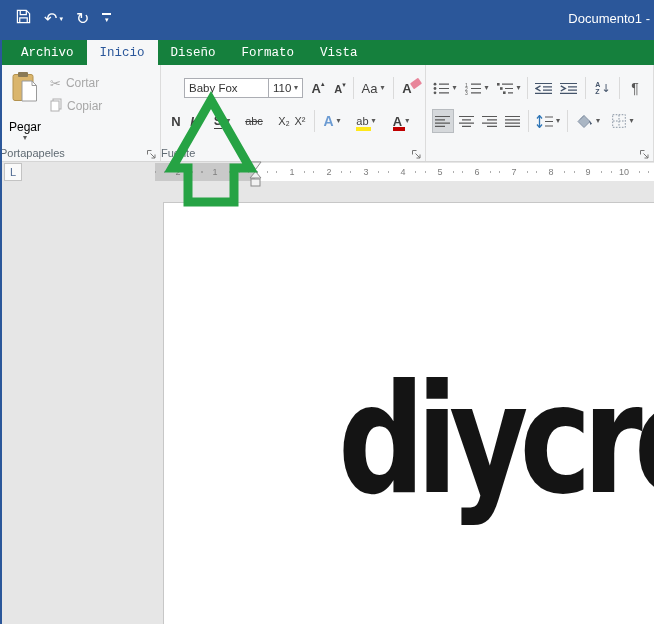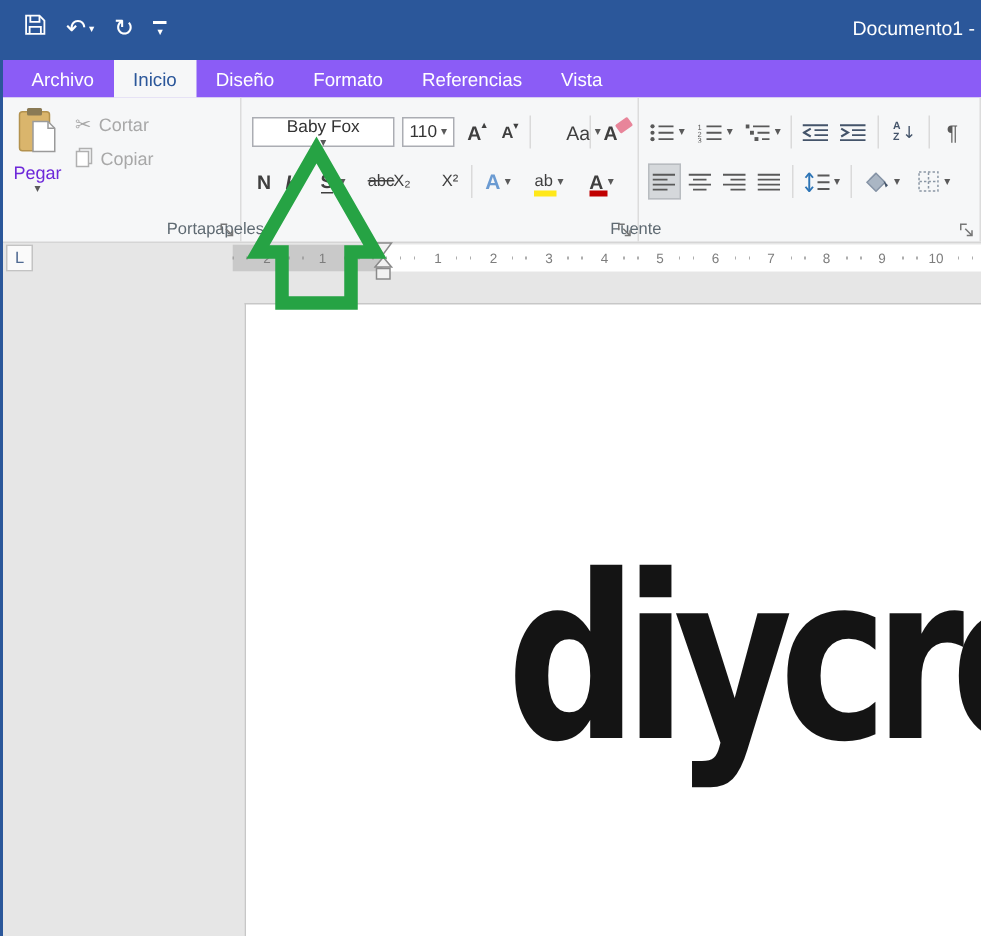--- a/index.html
+++ b/index.html
@@ -11,37 +11,37 @@
   .titlebar{position:absolute;left:0;top:0;width:654px;height:40px;background:#2b579a;}
   .qat{position:absolute;left:16px;top:9px;display:flex;align-items:center;gap:13px;color:#fff;}
   .qat .glyph{font-family:"DejaVu Sans",sans-serif;font-size:16px;line-height:1;color:#fff;}
   .qat .mini-caret{font-size:7px;color:#fff;margin-left:2px;}
   .qat-custom{display:flex;flex-direction:column;align-items:center;gap:1px;}
   .qat-custom .bar{width:9px;height:2px;background:#fff;}
   .qat-custom .mini-caret{margin:0;}
   .doc-title{position:absolute;right:4px;top:11px;color:#fff;font-size:13px;white-space:nowrap;}
 
   
-  .tabrow{position:absolute;left:0;top:40px;width:654px;height:25px;background:#8b5cf6;display:flex;padding-left:8px;box-sizing:border-box;}
+  .tabrow{position:absolute;left:0;top:40px;width:654px;height:25px;background:#15803d;display:flex;padding-left:8px;box-sizing:border-box;font-family:Liberation Mono, monospace;}
   .tab{height:25px;line-height:26px;padding:0 13px;color:#fff;font-size:12.5px;white-space:nowrap;}
   .tab.selected{background:#f6f7f8;color:#2b579a;}
 
   
   .ribbon{position:absolute;left:0;top:65px;width:654px;height:96px;background:#f6f7f8;border-bottom:1px solid #d5d5d5;box-sizing:content-box;}
   .group{position:absolute;top:0;height:96px;border-right:1px solid #dcdcdc;box-sizing:border-box;}
-  .grp-label{position:absolute;bottom:2px;left:16px;width:100%;text-align:right;font-size:11px;color:#5f6a72;}
+  .grp-label{position:absolute;bottom:2px;left:0;width:100%;text-align:left;font-size:11px;color:#5f6a72;}
   .launcher{position:absolute;right:3px;bottom:4px;width:11px;height:11px;}
   .ib{position:absolute;display:flex;align-items:center;justify-content:center;color:#3f3f3f;font-size:13px;}
   .dis{color:#a8a8a8;}
   .caret{font-size:8px;color:#5a5a5a;line-height:1;}
   .vsep{position:absolute;width:1px;background:#dadada;}
 
   
   .paste-btn{position:absolute;left:6px;top:6px;width:38px;height:72px;display:flex;flex-direction:column;align-items:center;}
-  .paste-btn .lbl{font-size:12px;color:#6d28d9;margin-top:1px;}
+  .paste-btn .lbl{font-size:12px;color:#000000;margin-top:14px;}
   .clip-row{position:absolute;left:50px;height:20px;display:flex;align-items:center;gap:5px;font-size:12px;}
   .scissors{font-family:"DejaVu Sans",sans-serif;font-size:13px;}
 
   
   .combo{position:absolute;height:20px;background:#fff;border:1px solid #abadb3;display:flex;align-items:center;justify-content:space-between;padding:0 4px;font-size:11.5px;color:#333;box-sizing:border-box;}
   .ltr{font-weight:bold;}
   .u-line{border-bottom:1.5px solid #3f3f3f;}
   .strike{text-decoration:line-through;font-size:11px;letter-spacing:0;}
   .fx-a{color:#6b9bd2;font-weight:bold;font-size:14px;}
   .colorbar{position:absolute;left:2px;bottom:3px;width:13px;height:4px;}
@@ -101,21 +101,20 @@
       </span>
     </div>
     <div class="doc-title">Documento1 -</div>
   </div>
 
   <div class="tabrow">
     <div class="tab">Archivo</div>
     <div class="tab selected">Inicio</div>
     <div class="tab">Diseño</div>
     <div class="tab">Formato</div>
-    <div class="tab">Referencias</div>
     <div class="tab">Vista</div>
   </div>
 
   <div class="ribbon">
 
     <div class="group" id="grp-clipboard" style="left:0;width:161px;">
       <div class="paste-btn">
         <span>
           <svg width="26" height="31" viewBox="0 0 26 31">
             <rect x="1" y="3.5" width="20" height="26" rx="2" fill="#dab56c" stroke="#b3924e"></rect>
@@ -143,38 +142,38 @@
       <div class="grp-label">Portapapeles</div>
       <span class="launcher">
         <svg width="11" height="11" viewBox="0 0 11 11">
           <path d="M1.5 5.5 V1.5 H5.5" fill="none" stroke="#767676"></path>
           <path d="M4.5 4.5 L9 9 M9 5.5 V9 H5.5" fill="none" stroke="#767676"></path>
         </svg>
       </span>
     </div>
 
     <div class="group" id="grp-font" style="left:161px;width:265px;">
-      <div class="combo" style="left:7px;top:13px;width:95px;flex-direction:column;">
+      <div class="combo" style="left:23px;top:13px;width:95px;">
         <span>Baby Fox</span>
         <span class="caret">▾</span>
       </div>
       <div class="combo" style="left:107px;top:13px;width:35px;">
         <span>110</span>
         <span class="caret">▾</span>
       </div>
       <div class="ib" style="left:147px;top:11px;width:20px;height:24px;">
         <span class="ltr">A</span>
           <span class="sup-mark">▴</span>
       </div>
       <div class="ib" style="left:169px;top:12px;width:20px;height:24px;font-size:11px;">
         <span class="ltr">A</span>
           <span class="sup-mark">▾</span>
       </div>
       <div class="vsep" style="left:192px;top:12px;height:22px;"></div>
-      <div class="ib" style="left:196px;top:11px;width:32px;height:24px;gap:3px;margin-left:16px;">
+      <div class="ib" style="left:196px;top:11px;width:32px;height:24px;gap:3px;">
         <span>Aa</span>
         <span class="caret">▾</span>
       </div>
       <div class="vsep" style="left:232px;top:12px;height:22px;"></div>
       <div class="ib" style="left:238px;top:11px;width:22px;height:24px;">
         <span class="eraser-blk"></span>
         <span class="ltr" style="position:relative;left:-3px;">A</span>
       </div>
 
       <div class="ib" style="left:6px;top:44px;width:18px;height:24px;">
@@ -183,21 +182,21 @@
       <div class="ib" style="left:26px;top:44px;width:16px;height:24px;font-style:italic;">
         <span class="ltr">K</span>
       </div>
       <div class="ib" style="left:46px;top:44px;width:30px;height:24px;gap:4px;">
         <span class="ltr u-line">S</span>
         <span class="caret">▾</span>
       </div>
       <div class="ib" style="left:80px;top:44px;width:26px;height:24px;">
         <span class="strike">abc</span>
       </div>
-      <div class="ib" style="left:96px;top:44px;width:22px;height:24px;font-size:11px;">
+      <div class="ib" style="left:112px;top:44px;width:22px;height:24px;font-size:11px;">
         <span>X₂</span>
       </div>
       <div class="ib" style="left:128px;top:44px;width:22px;height:24px;font-size:11px;">
         <span>X²</span>
       </div>
       <div class="vsep" style="left:153px;top:45px;height:22px;"></div>
       <div class="ib" style="left:157px;top:44px;width:28px;height:24px;gap:3px;">
         <span class="fx-a">A</span>
         <span class="caret">▾</span>
       </div>

